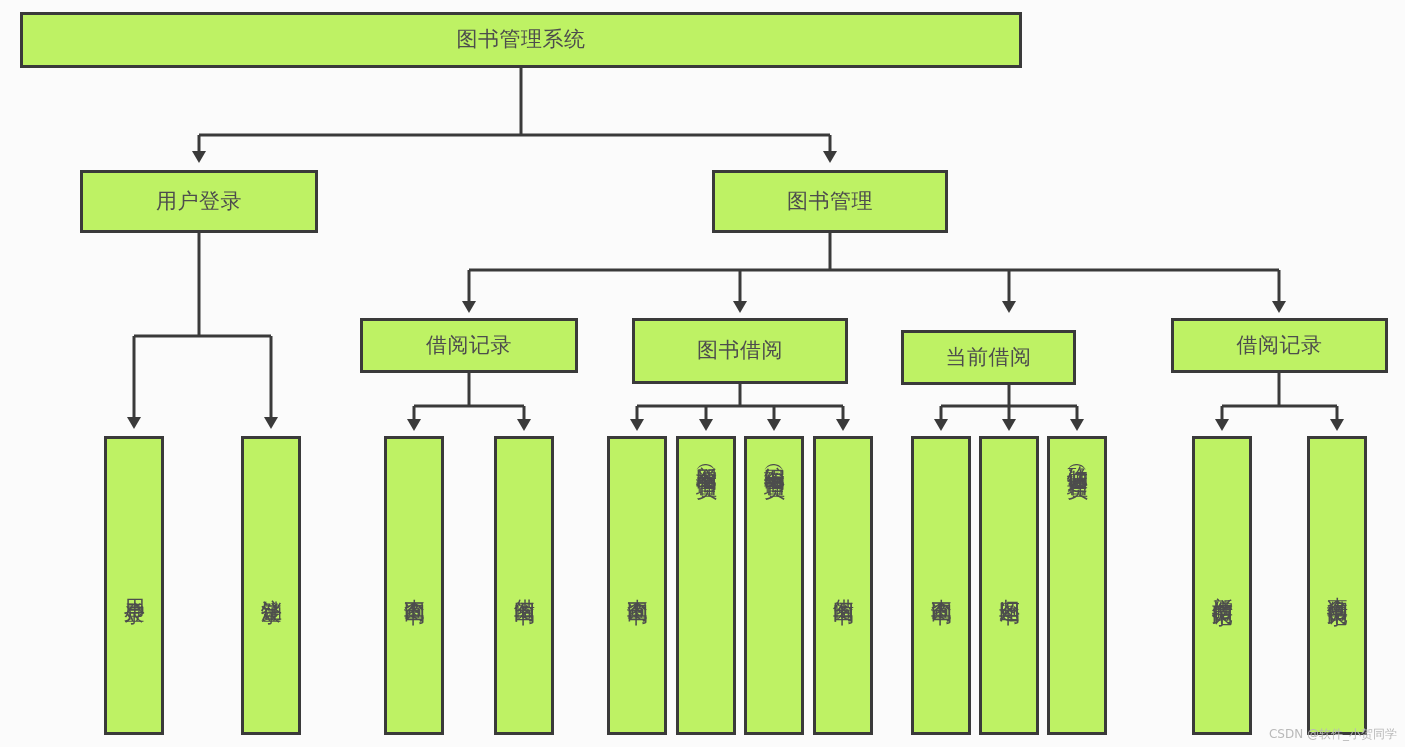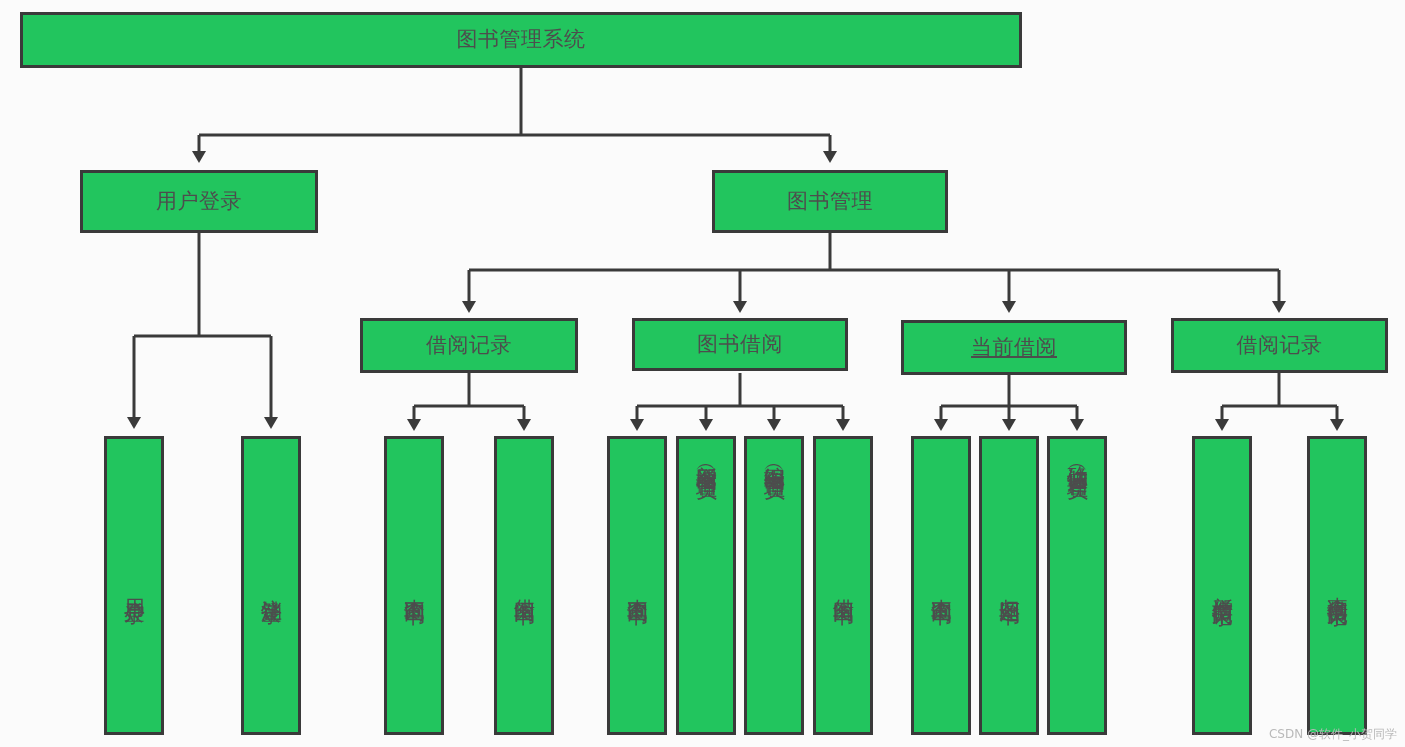--- a/index.html
+++ b/index.html
@@ -21,21 +21,21 @@
     position: absolute;
     left: 0;
     top: 0;
     width: 1405px;
     height: 747px;
   }
   .node {
     position: absolute;
     box-sizing: border-box;
     border: 3px solid #3a3a3a;
-    background: #22c55e;
+    background: #bef264;
     display: flex;
     align-items: center;
     justify-content: center;
     color: #4d4d4d;
     z-index: 3;
   }
   .node .label {
     color: #4d4d4d;
     letter-spacing: 0.5px;
   }
@@ -134,24 +134,24 @@
   <div class="node horiz" style="left:80px; top:170px; width:238px; height:63px;">
     <span class="label">用户登录</span>
   </div>
   <div class="node horiz" style="left:712px; top:170px; width:236px; height:63px;align-items:center;">
     <span class="label">图书管理</span>
   </div>
 
   <div class="node horiz" style="left:360px; top:318px; width:218px; height:55px;">
     <span class="label">借阅记录</span>
   </div>
-  <div class="node horiz" style="left:632px; top:318px; width:216px; height:53px;">
+  <div class="node horiz" style="left:632px; top:318px; width:216px; height:66px;">
     <span class="label">图书借阅</span>
   </div>
-  <div class="node horiz" style="left:901px; top:320px; width:226px; height:55px;text-decoration:underline;">
+  <div class="node horiz" style="left:901px; top:330px; width:175px; height:55px;">
     <span class="label">当前借阅</span>
   </div>
   <div class="node horiz" style="left:1171px; top:318px; width:217px; height:55px;">
     <span class="label">借阅记录</span>
   </div>
 
   <div class="node vert mid" style="left:104px; top:436px; width:60px; height:299px;">
     <span class="label">用户登录</span>
   </div>
   <div class="node vert mid" style="left:241px; top:436px; width:60px; height:299px;">

